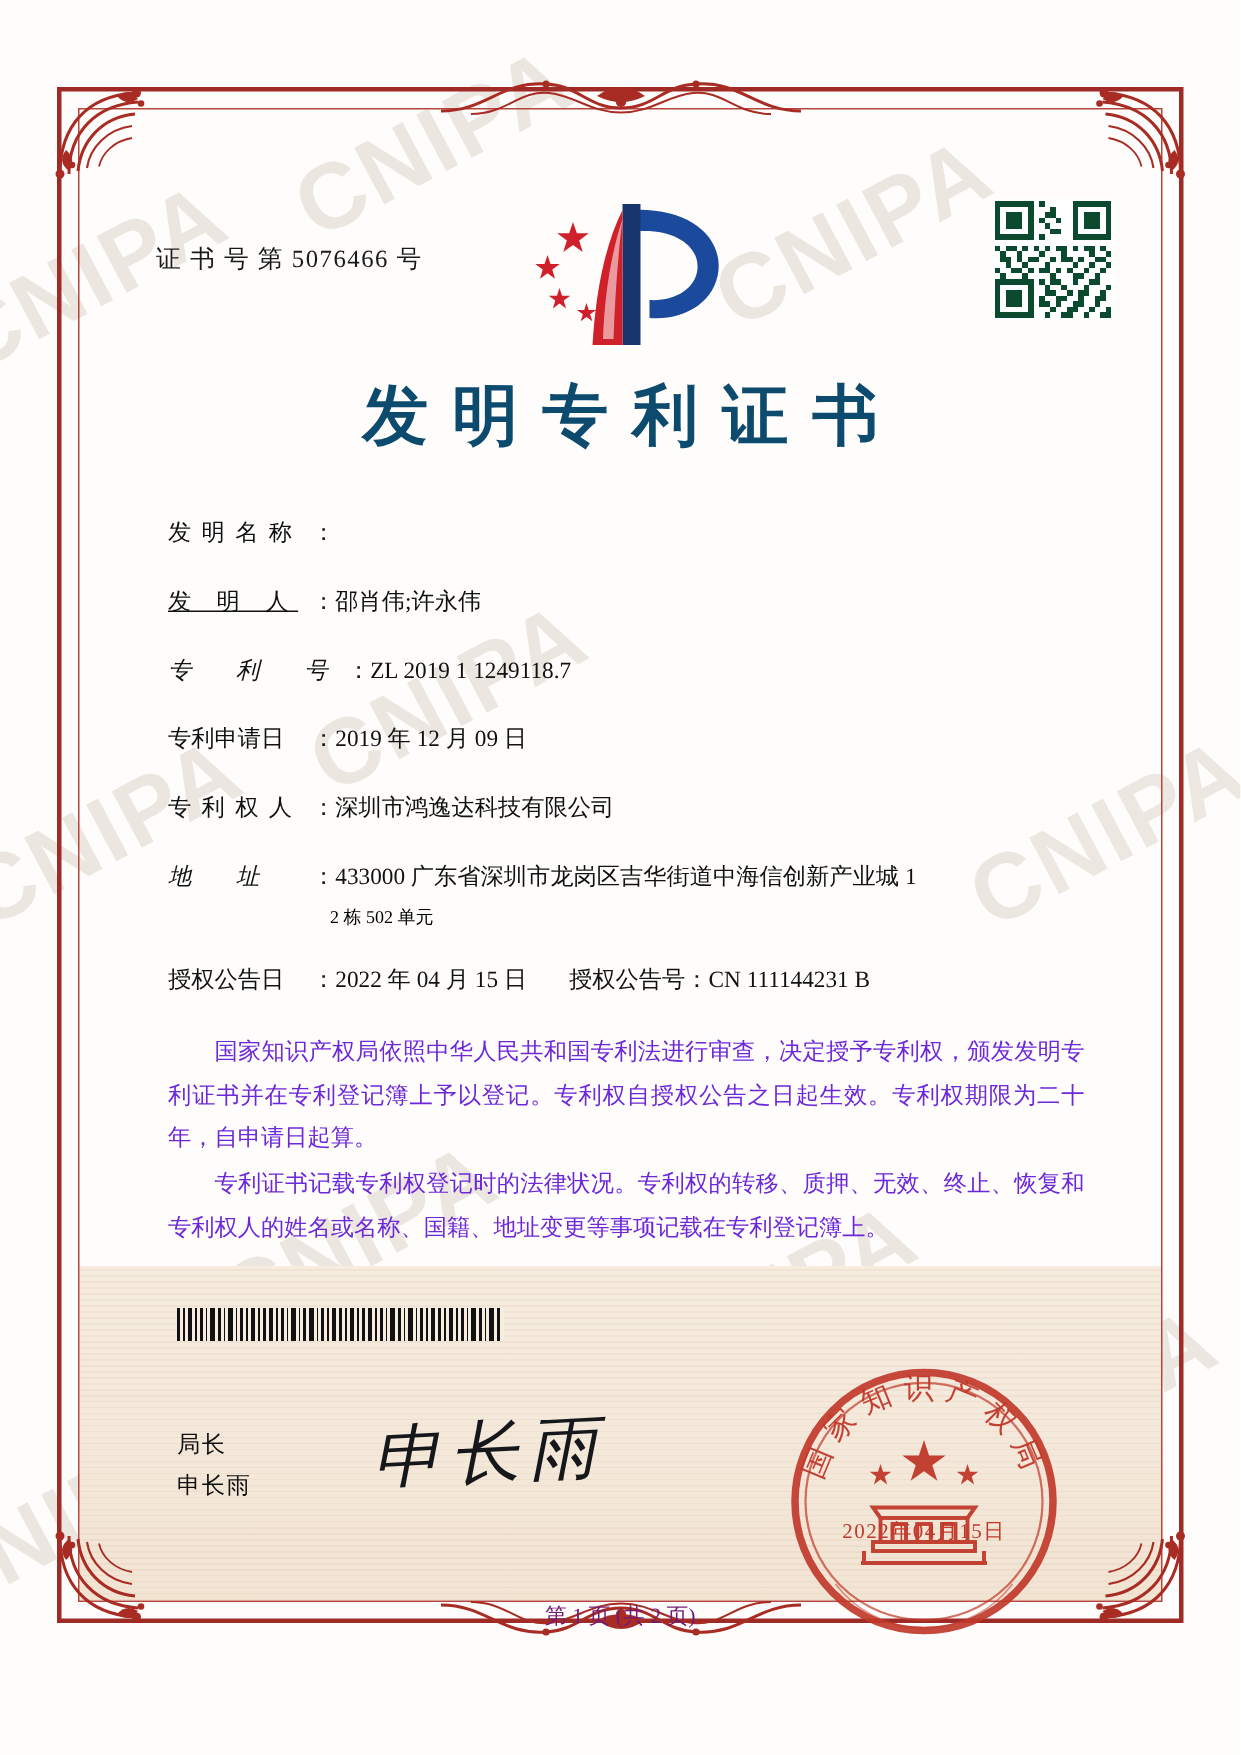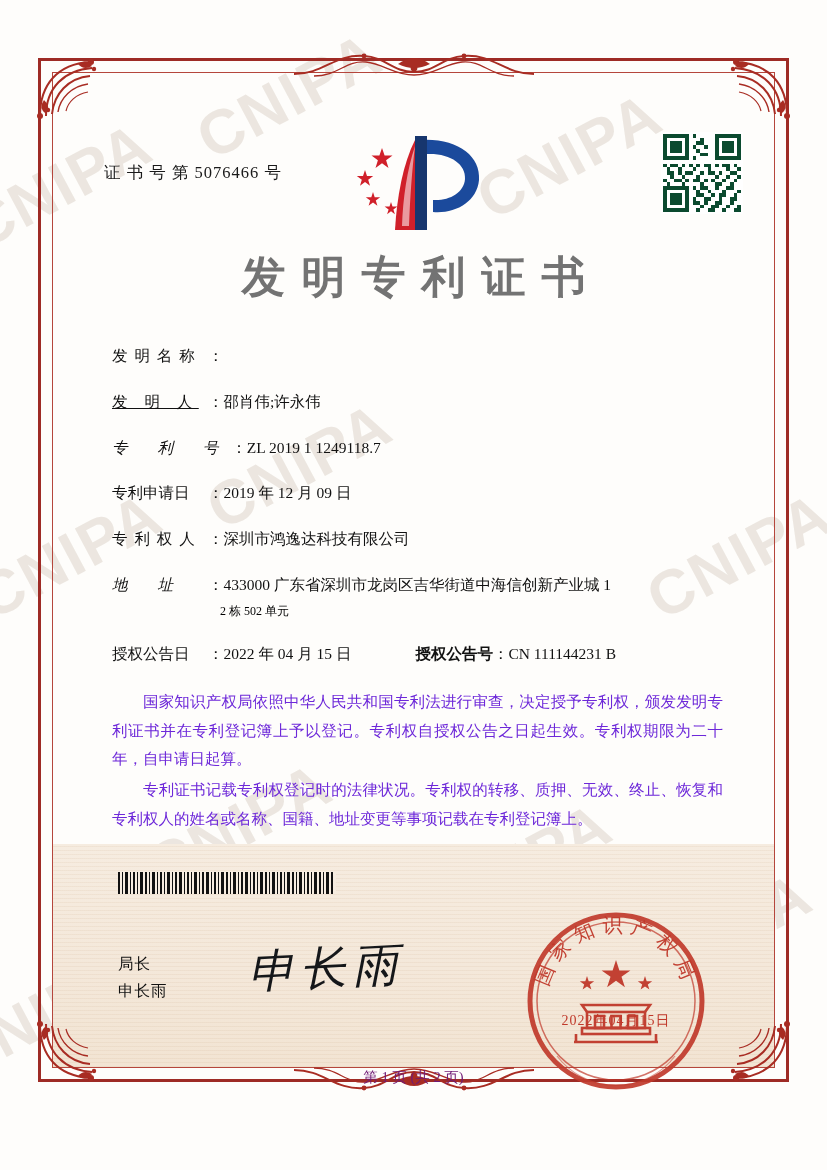--- a/index.html
+++ b/index.html
@@ -127,21 +127,21 @@
   }
 
   .title {
     position: absolute;
     left: 0; right: 0;
     top: 248px;
     text-align: center;
     font-size: 44px;
     font-weight: bold;
     letter-spacing: 16px;
-    color: #737373;
+    color: #0c4a6e;
     text-indent: 16px;
     font-family: "Liberation Serif", "DejaVu Serif", serif;
   }
 
   
   .fields {
     position: absolute;
     left: 112px;
     top: 344px;
     right: 110px;
@@ -163,23 +163,22 @@
   .field-label.sp12 { letter-spacing: 13px; font-style: italic; }
   .field-label.sp1 { letter-spacing: 1.5px; }
   .field-colon {
     flex: 0 0 12px;
   }
   .field-value {
     flex: 1 1 auto;
   }
   .field-row.dual .field-value { flex: 0 0 auto; }
   .field-row.dual .second-label {
-    margin-left: 64px;
+    margin-left: 28px;
     white-space: nowrap;
-    font-weight: bold;
   }
   .addr-second {
     padding-left: 108px;
     font-size: 12px;
     margin-top: -16px;
     margin-bottom: 22px;
   }
 
   
   .paras {

